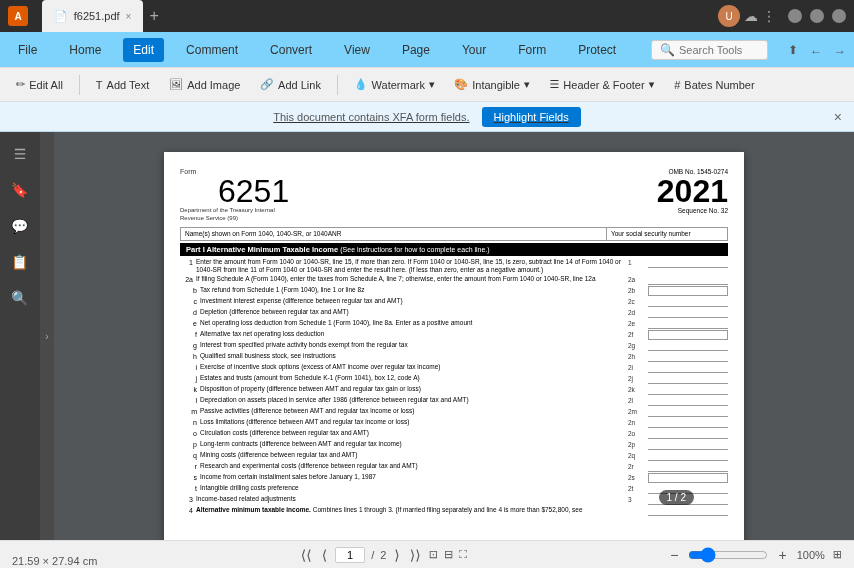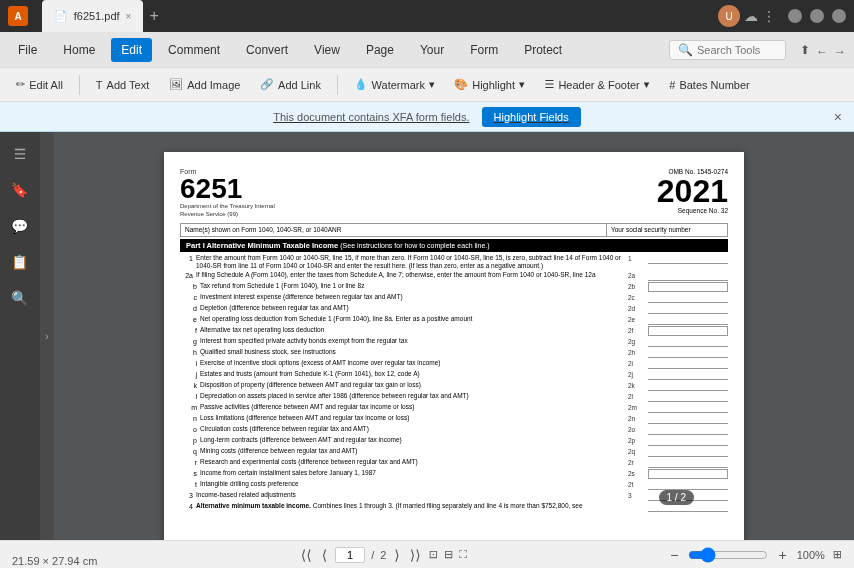--- a/index.html
+++ b/index.html
@@ -26,27 +26,27 @@
     .title-bar-right { display: flex; align-items: center; gap: 4px; }
     .win-btn { width: 14px; height: 14px; border-radius: 50%; cursor: pointer; border: none; }
     .win-btn.min { background: #888; }
     .win-btn.max { background: #888; }
     .win-btn.close { background: #888; }
     .title-controls { display: flex; gap: 8px; margin-left: 8px; }
     .profile-icon { width: 22px; height: 22px; border-radius: 50%; background: #c97d4e; display: flex; align-items: center; justify-content: center; color: white; font-size: 10px; }
 
     
     .menu-bar {
-      background: #e5e5e5;
+      background: #7dd3fc;
       height: 36px;
       display: flex;
       align-items: center;
       padding: 12px 8px;
       border-bottom: 1px solid #ddd;
-      gap: 6px;
+      gap: 12px;
     }
     .menu-item {
       padding: 5px 10px;
       border-radius: 3px;
       cursor: pointer;
       font-size: 12px;
       color: #333;
     }
     .menu-item.active { background: #0078d4; color: white; }
 
@@ -152,21 +152,21 @@
       position: relative;
     }
 
     .pdf-header {
       display: flex;
       justify-content: space-between;
       margin-bottom: 4px;
     }
     .form-number-block { display: flex; flex-direction: column; }
     .form-label { font-size: 7px; color: #333; }
-    .form-number { font-size: 28px; font-weight: bold; color: #000; line-height: 1; }
+    .form-number { font-size: 32px; font-weight: normal; color: #000; line-height: 1; margin-left: 38px; }
     .form-dept { font-size: 6px; color: #333; line-height: 1.3; }
 
     .form-title-block { text-align: center; flex: 1; padding: 0 10px; }
     .form-title { font-size: 14px; font-weight: bold; }
     .form-subtitle { font-size: 7px; color: #333; margin-top: 2px; }
     .form-attach { font-size: 7px; color: #333; }
 
     .omb-block { text-align: right; font-size: 6.5px; }
     .omb-number { font-size: 6.5px; }
     .year-number { font-size: 32px; font-weight: bold; line-height: 1; }
@@ -333,21 +333,21 @@
     <span>🔗</span>
     <span>Add Link</span>
   </button>
   <div class="toolbar-separator"></div>
   <button class="toolbar-btn">
     <span>💧</span>
     <span>Watermark</span> ▾
   </button>
   <button class="toolbar-btn">
     <span>🎨</span>
-    <span>Highlight</span> ▾
+    <span>Intangible</span> ▾
   </button>
   <button class="toolbar-btn">
     <span>☰</span>
     <span>Header &amp; Footer</span> ▾
   </button>
   <button class="toolbar-btn">
     <span>#</span>
     <span>Bates Number</span>
   </button>
 </div>

